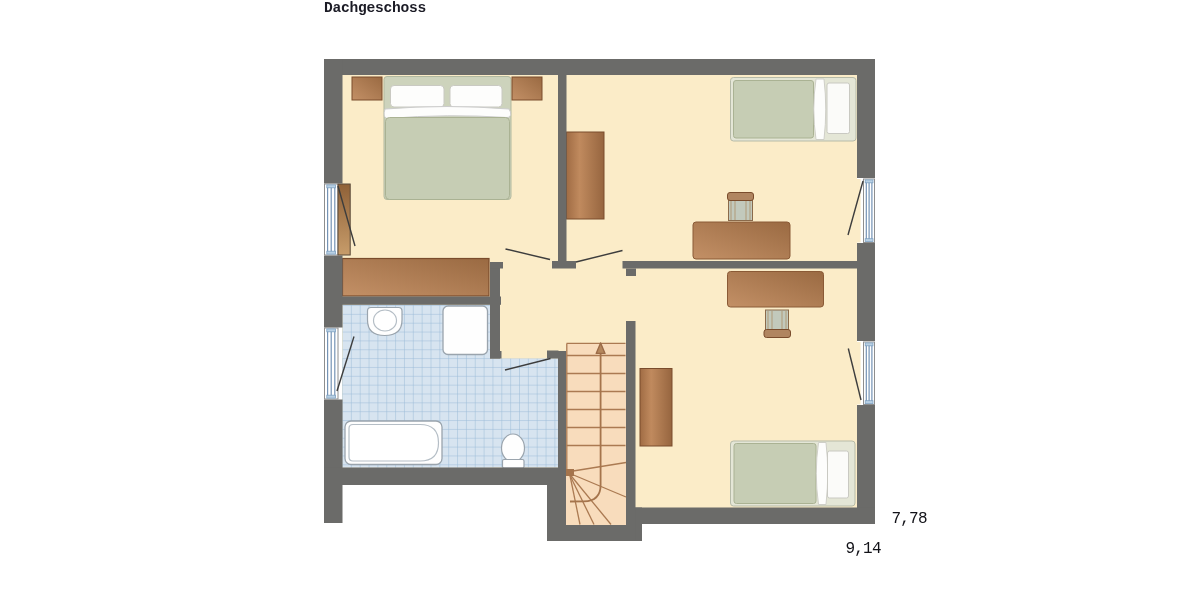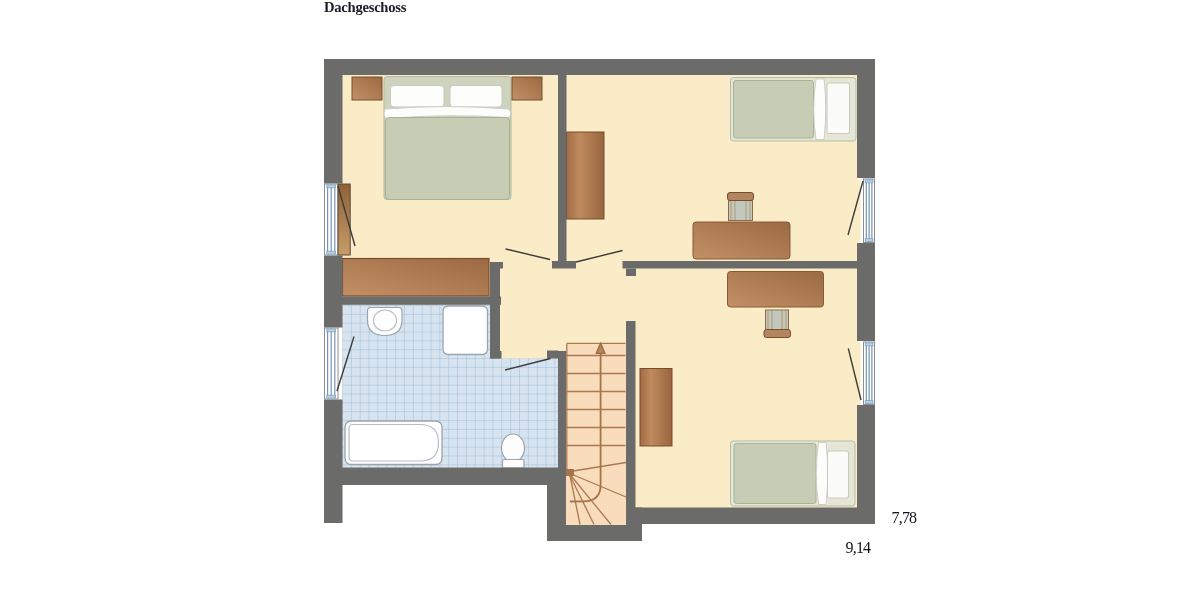--- a/index.html
+++ b/index.html
@@ -1,17 +1,17 @@
 <!DOCTYPE html>
 <html><head>
 <meta charset="utf-8">
 <style>
 html,body{margin:0;padding:0;background:#ffffff;}
 .wrap{position:relative;width:1200px;height:600px;overflow:hidden;background:#fff;
- font-family:Liberation Serif, serif;}
+ font-family:Liberation Mono, monospace;}
 </style>
 </head>
 <body>
 <div class="wrap">
 <svg width="1200" height="600" viewBox="0 0 1200 600">
 <defs>
   <pattern id="tiles" x="342" y="305" width="8.85" height="8.85" patternUnits="userSpaceOnUse">
     <rect width="8.85" height="8.85" fill="#d7e4f0"></rect>
     <path d="M0,0H8.85M0,0V8.85" stroke="#9bbbd8" stroke-width="1" fill="none"></path>
   </pattern>

